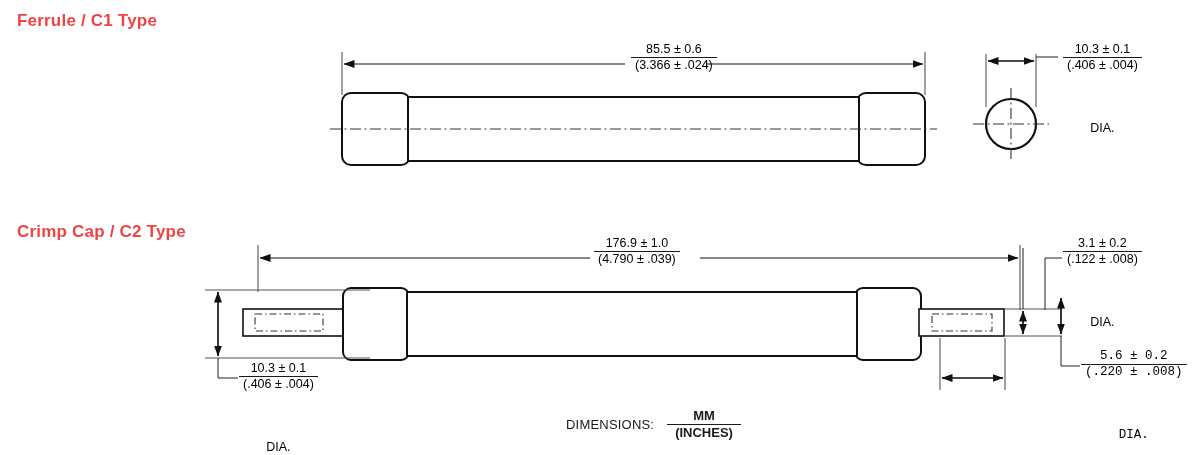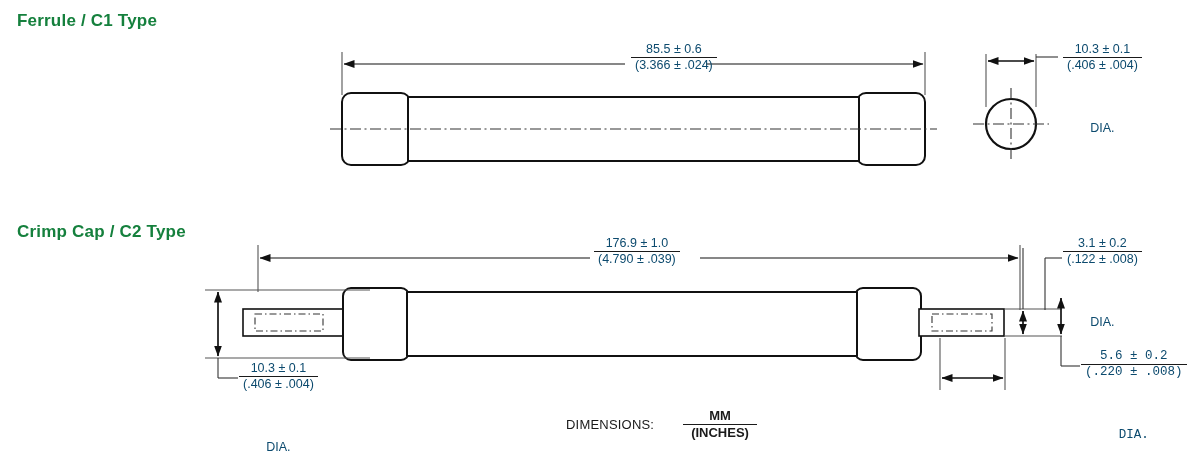--- a/index.html
+++ b/index.html
@@ -18,21 +18,21 @@
   .sheet {
     position: relative;
     width: 1200px;
     height: 455px;
   }
   .section-title {
     position: absolute;
     font-size: 17px;
     font-weight: bold;
     letter-spacing: 0.2px;
-    color: #15803d;
+    color: #ef4444;
     white-space: nowrap;
     text-align: center;
   }
   #title-c1 { left: 17px; top: 11px; }
   #title-c2 { left: 17px; top: 222px; }
 
   .dwg {
     position: absolute;
     left: 0;
     top: 0;
@@ -82,21 +82,21 @@
     fill: #ffffff;
     stroke: #111111;
     stroke-width: 2.2;
   }
 
   
   .dimtext {
     position: absolute;
     font-size: 12.5px;
     line-height: 15px;
-    color: #0c4a6e;
+    color: #000000;
     text-align: center;
     white-space: nowrap;
   }
   .dimtext .num {
     display: block;
     padding: 0 4px 0px 4px;
   }
   .dimtext .den {
     display: block;
     border-top: 1.2px solid #1a1a1a;
@@ -111,21 +111,21 @@
   .legend {
     position: absolute;
     left: 566px;
     top: 408px;
     display: flex;
     align-items: center;
     font-size: 13px;
     color: #1a1a1a;
     white-space: nowrap;
   }
-  .legend-label { margin-right: 29px; letter-spacing: 0.2px; }
+  .legend-label { margin-right: 13px; letter-spacing: 0.2px; }
   .legend-frac { text-align: center; line-height: 16px; font-weight: bold; }
   .legend-frac .num { display: block; padding: 0 8px; }
   .legend-frac .den { display: block; border-top: 1.3px solid #1a1a1a; padding: 0 8px; }
 </style>
 </head>
 <body>
 
 <div class="sheet">
 
   <div class="section-title" id="title-c1">Ferrule / C1 Type</div>

